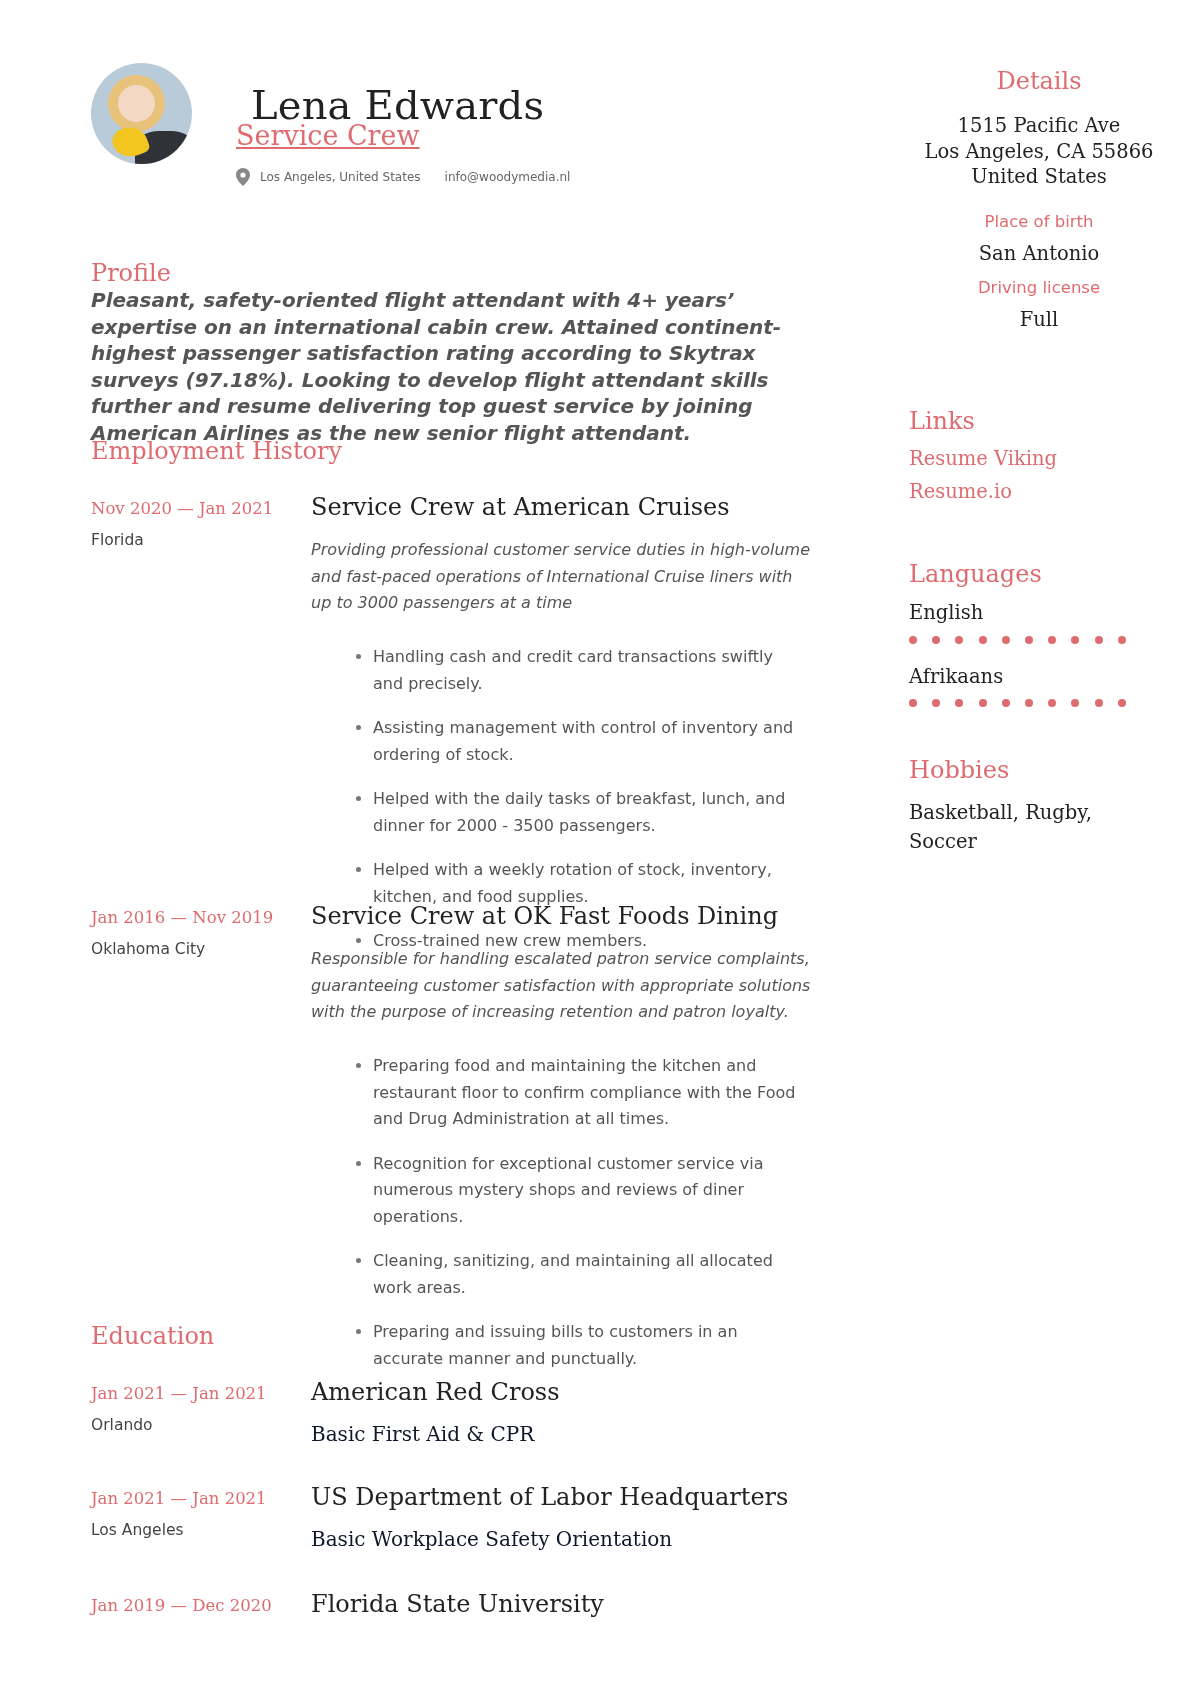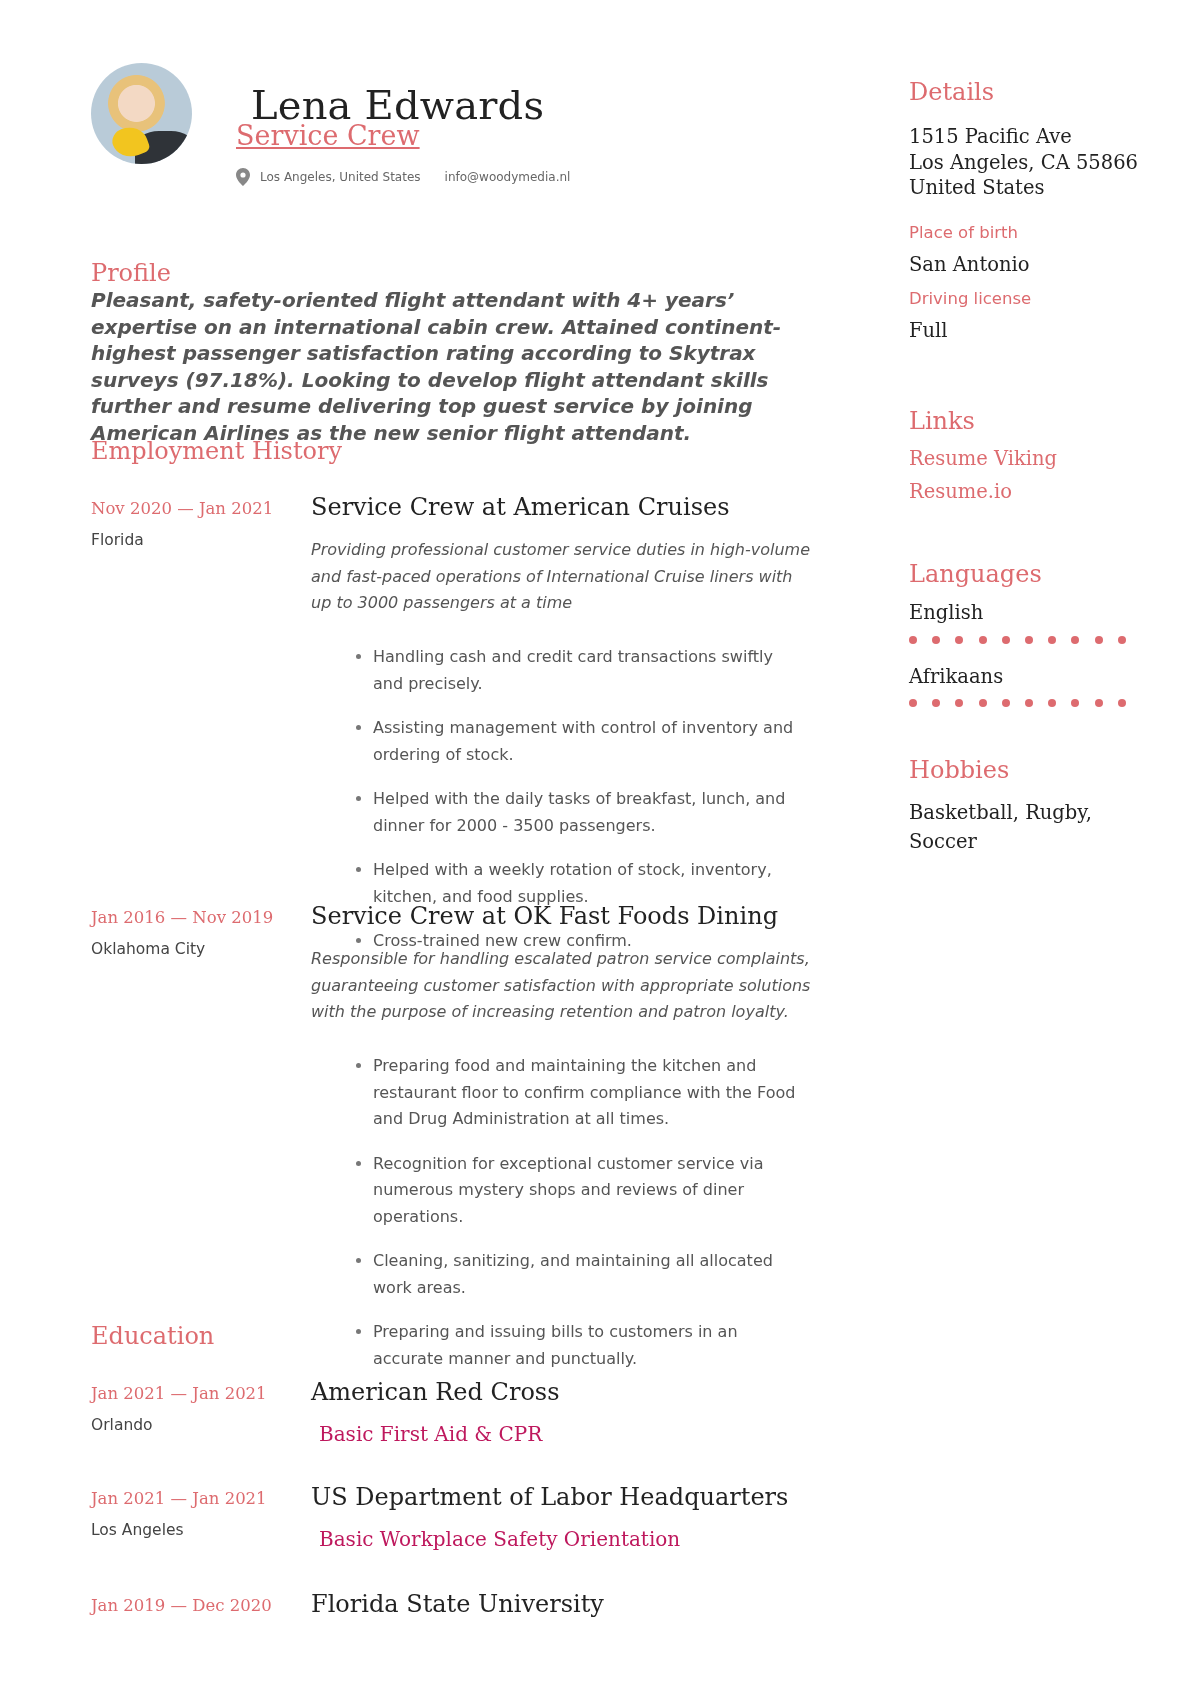--- a/index.html
+++ b/index.html
@@ -24,21 +24,21 @@
   .profile-text { position: absolute; left: 91px; top: 287px; width: 700px; font-size: 20px; line-height: 26.5px; font-style: italic; color: #555; font-weight: bold; }
 
   .entry { position: absolute; left: 91px; width: 720px; }
   .entry .date { position: absolute; left: 0; top: 0; font-size: 16.5px; }
   .entry .loc { position: absolute; left: 0; top: 32px; font-size: 15.5px; color: #444; }
   .entry .title { position: absolute; left: 220px; top: -6px; font-size: 24px; color: #222; white-space: nowrap; }
   .entry .desc { position: absolute; left: 220px; top: 38px; width: 500px; font-size: 16px; line-height: 26.5px; font-style: italic; color: #555; }
   .entry ul { position: absolute; left: 220px; margin: 0; padding-left: 44px; width: 460px; font-size: 16px; line-height: 26.5px; color: #555; }
   .entry ul li { margin: 18px; padding: 0; }
   .entry ul li::marker { color: #777; }
-  .entry .subtitle { position: absolute; left: 220px; top: 38px; font-size: 20px; color: #be185d; white-space: nowrap; margin-left: 8px; }
+  .entry .subtitle { position: absolute; left: 220px; top: 38px; font-size: 20px; color: #0f172a; white-space: nowrap; }
 
   .side { position: absolute; left: 909px; width: 260px; }
   .side .h { font-size: 24px; margin: 0; font-weight: normal; }
   .side .val { font-size: 19.5px; line-height: 25.5px; color: #222; }
   .side .lbl { font-size: 16.5px; }
   .side .link { font-size: 19.5px; display: block; text-decoration: none; }
   .dots { display: flex; gap: 0; }
   .dots span { width: 8px; height: 8px; border-radius: 50%; background: #dd6b6f; margin-right: 15.2px; display: inline-block; }
 </style>
 </head>
@@ -66,21 +66,21 @@
 <div class="entry" style="top:499px;">
   <div class="date serif accent">Nov 2020 — Jan 2021</div>
   <div class="loc sans">Florida</div>
   <div class="title serif">Service Crew at American Cruises</div>
   <div class="desc sans">Providing professional customer service duties in high-volume and fast-paced operations of International Cruise liners with up to 3000 passengers at a time</div>
   <ul class="sans" style="top:127px;">
     <li>Handling cash and credit card transactions swiftly and precisely.</li>
     <li>Assisting management with control of inventory and ordering of stock.</li>
     <li>Helped with the daily tasks of breakfast, lunch, and dinner for 2000 - 3500 passengers.</li>
     <li>Helped with a weekly rotation of stock, inventory, kitchen, and food supplies.</li>
-    <li>Cross-trained new crew confirm.</li>
+    <li>Cross-trained new crew members.</li>
   </ul>
 </div>
 
 <div class="entry" style="top:908px;">
   <div class="date serif accent">Jan 2016 — Nov 2019</div>
   <div class="loc sans">Oklahoma City</div>
   <div class="title serif">Service Crew at OK Fast Foods Dining</div>
   <div class="desc sans">Responsible for handling escalated patron service complaints, guaranteeing customer satisfaction with appropriate solutions with the purpose of increasing retention and patron loyalty.</div>
   <ul class="sans" style="top:127px;">
     <li>Preparing food and maintaining the kitchen and restaurant floor to confirm compliance with the Food and Drug Administration at all times.</li>
@@ -104,21 +104,21 @@
   <div class="loc sans">Los Angeles</div>
   <div class="title serif">US Department of Labor Headquarters</div>
   <div class="subtitle serif">Basic Workplace Safety Orientation</div>
 </div>
 
 <div class="entry" style="top:1596px;">
   <div class="date serif accent">Jan 2019 — Dec 2020</div>
   <div class="title serif">Florida State University</div>
 </div>
 
-<div class="side serif" style="top:78px;">
+<div class="side serif" style="top:67px;text-align:center;">
   <h3 class="h accent">Details</h3>
   <div style="height:18px"></div>
   <div class="val">1515 Pacific Ave</div>
   <div class="val">Los Angeles, CA 55866</div>
   <div class="val">United States</div>
   <div style="height:22px"></div>
   <div class="lbl sans accent">Place of birth</div>
   <div style="height:10px"></div>
   <div class="val">San Antonio</div>
   <div style="height:12px"></div>

